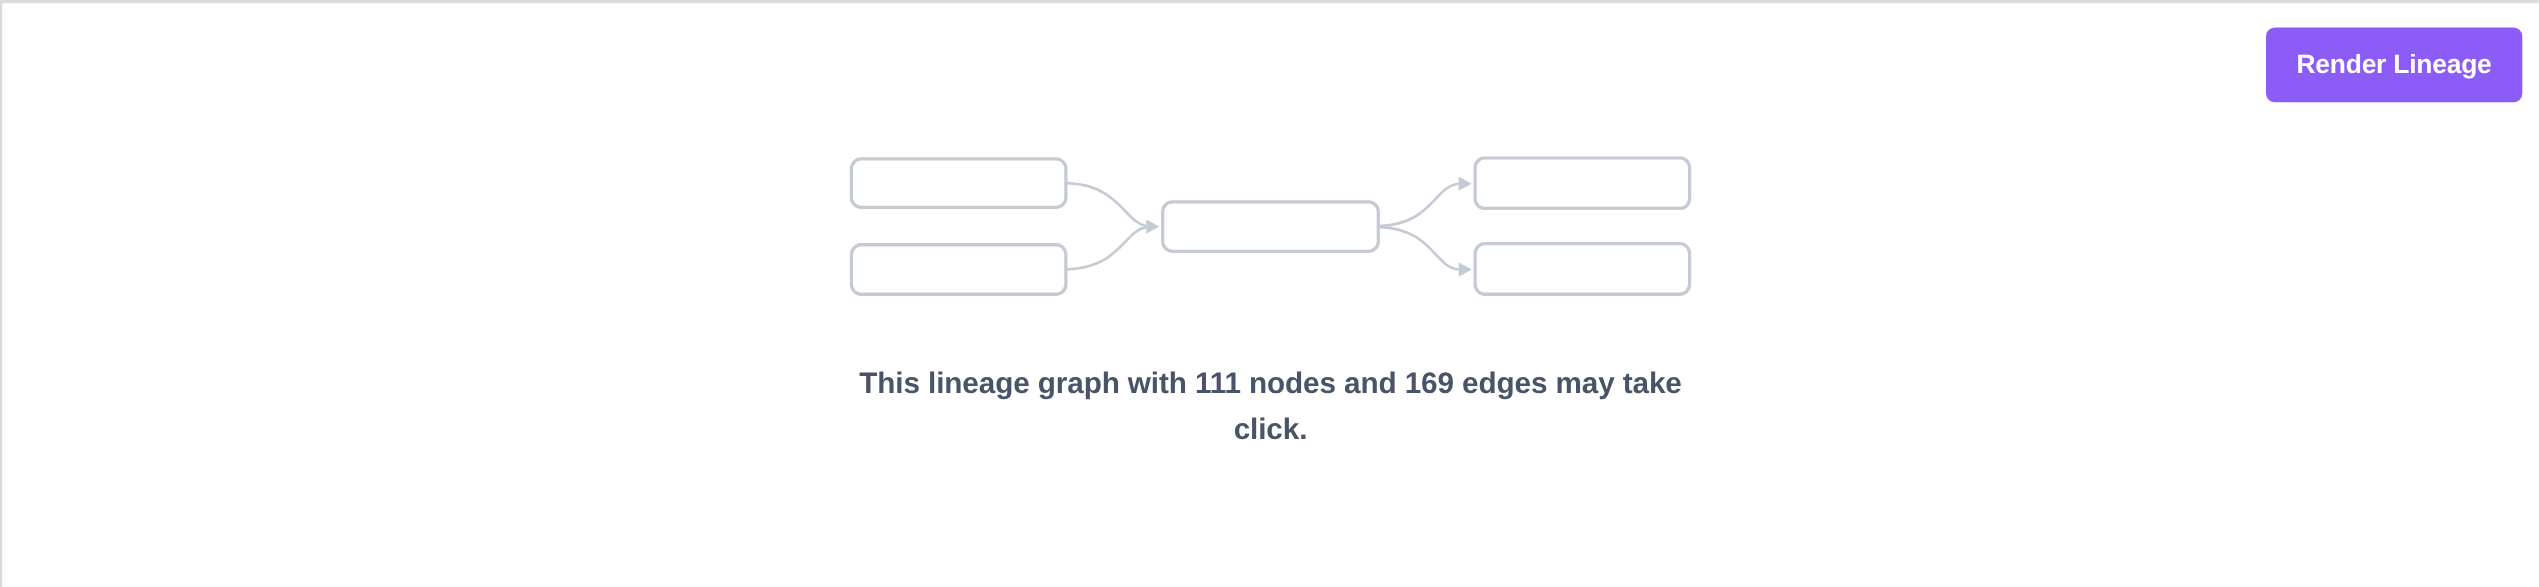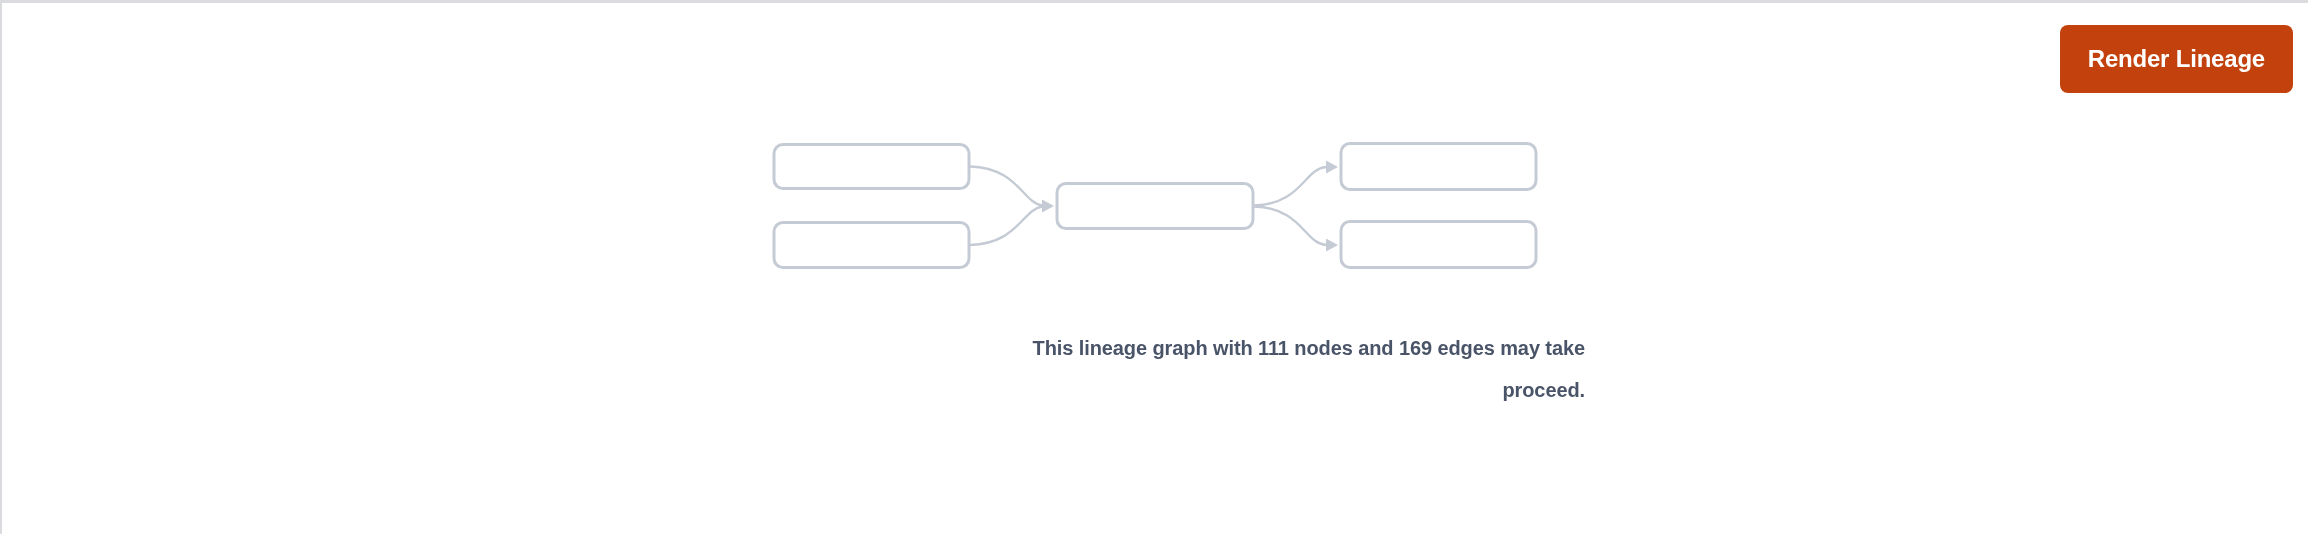--- a/index.html
+++ b/index.html
@@ -41,34 +41,34 @@
     align-items: center;
   }
   .graph-placeholder {
     width: 766px;
     height: 128px;
     display: block;
   }
   .message {
     margin-top: 57px;
     width: 860px;
-    text-align: right;
+    text-align: center;
     color: #4a5468;
-    font-size: 20px;
+    font-size: 27px;
     line-height: 42px;
     font-weight: 700;
     letter-spacing: -0.1px;
   }
 </style>
 </head>
 <body>
 
 <div class="panel">
 
-  <button class="render-btn" style="background: #c2410c; color: rgb(255, 255, 255);">Render Lineage</button>
+  <button class="render-btn" style="background: #8b5cf6; color: rgb(255, 255, 255);">Render Lineage</button>
 
   <div class="content">
 
     <svg class="graph-placeholder" viewBox="0 0 766 128" fill="none" xmlns="http://www.w3.org/2000/svg">
 
       <rect x="2" y="2.5" width="195" height="44" rx="9" fill="#ffffff" stroke="#c5cbd4" stroke-width="3"></rect>
       <rect x="2" y="80.5" width="195" height="45" rx="9" fill="#ffffff" stroke="#c5cbd4" stroke-width="3"></rect>
 
       <path d="M198,24.5 C246,26 250,60 270,63.5" stroke="#c5cbd4" stroke-width="2.4"></path>
       <path d="M198,103 C246,101.5 250,68 270,64.5" stroke="#c5cbd4" stroke-width="2.4"></path>
@@ -80,17 +80,17 @@
       <path d="M554,18.5 L566,25 L554,31.5 Z" fill="#c5cbd4" stroke="none"></path>
       <path d="M482,64.5 C530,66 532,101 554,103" stroke="#c5cbd4" stroke-width="2.4"></path>
       <path d="M554,96.5 L566,103 L554,109.5 Z" fill="#c5cbd4" stroke="none"></path>
 
       <rect x="569" y="1.5" width="195" height="46" rx="9" fill="#ffffff" stroke="#c5cbd4" stroke-width="3"></rect>
       <rect x="569" y="79.5" width="195" height="46" rx="9" fill="#ffffff" stroke="#c5cbd4" stroke-width="3"></rect>
     </svg>
 
     <div class="message" style="color: rgb(74, 84, 104);">
       <div>This lineage graph with 111 nodes and 169 edges may take</div>
-      <div>proceed.</div>
+      <div>click.</div>
     </div>
 
   </div>
 </div>
 
 </body></html>

